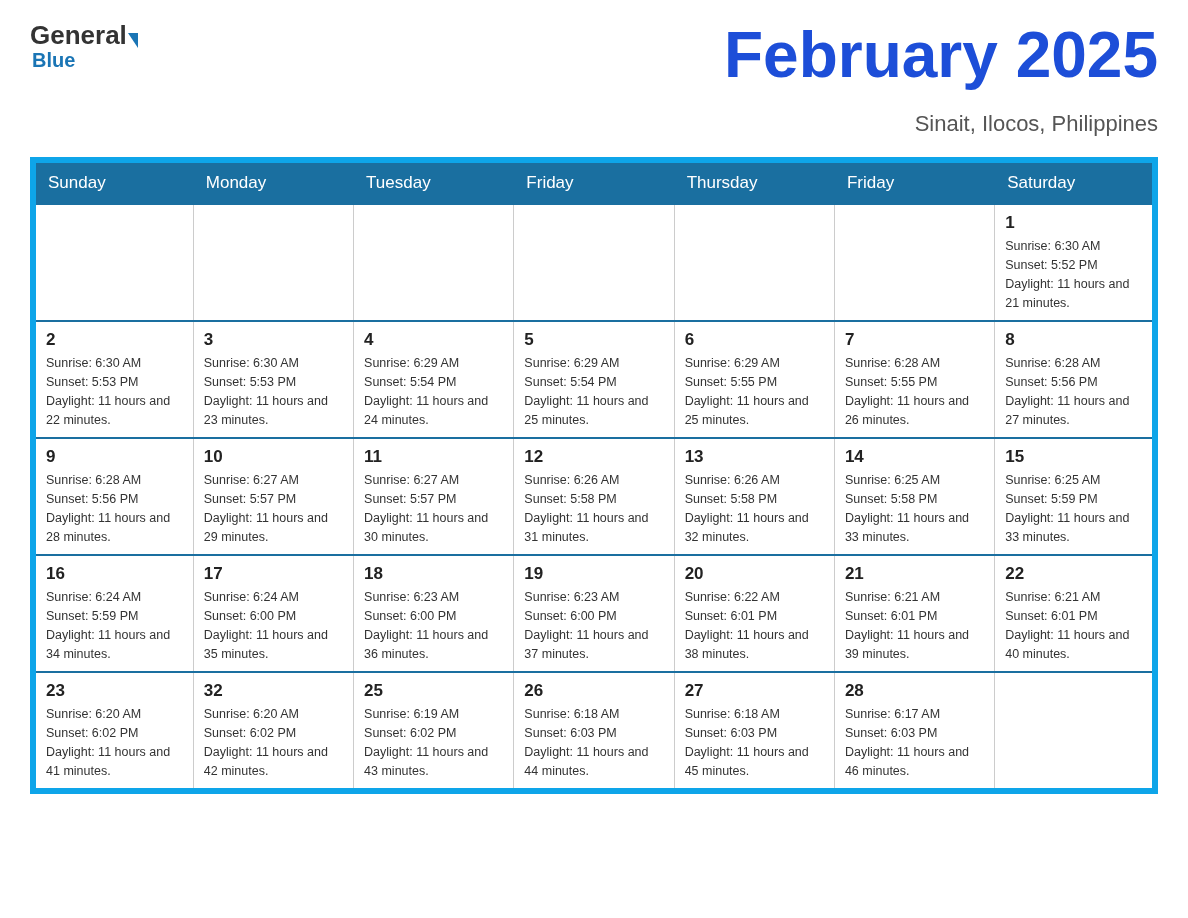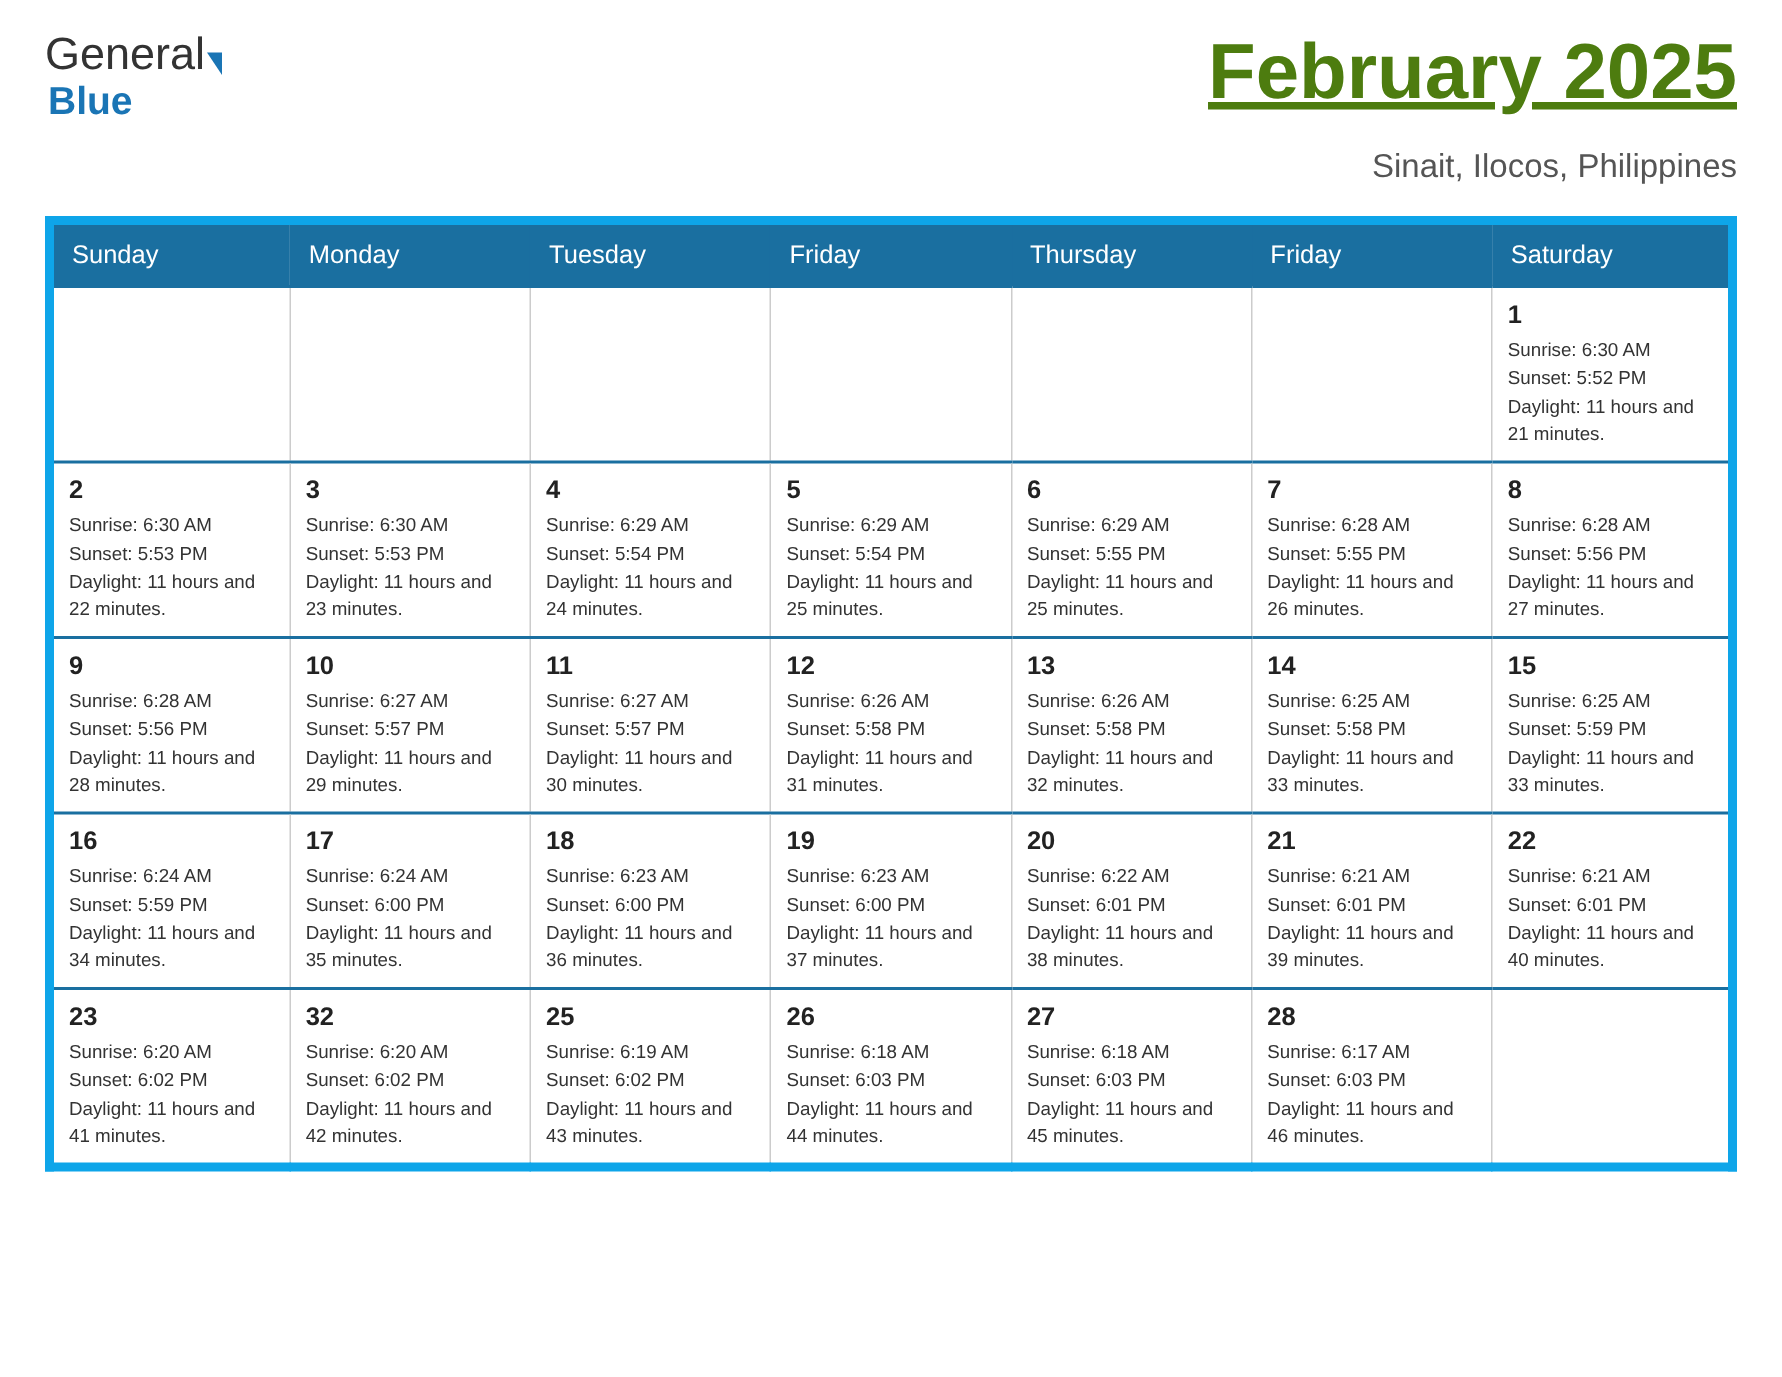--- a/index.html
+++ b/index.html
@@ -18,25 +18,24 @@
     }
     .logo {
       display: flex;
       flex-direction: column;
       align-items: flex-start;
     }
     .title-section {
       text-align: right;
     }
     .calendar-title {
-      font-size: 52px;
+      font-size: 64px;
       font-weight: bold;
-      color: #4d7c0f;
+      color: #1d4ed8;
       line-height: 1.1;
-      text-decoration: underline;
     }
     .calendar-subtitle {
       font-size: 22px;
       color: #555;
       margin-top: 21px;
     }
     .calendar-table {
       width: 100%;
       border-collapse: collapse;
       border: 6px solid #0ea5e9;
@@ -74,37 +73,37 @@
       line-height: 1.5;
     }
     .empty-cell {
       background: #f9f9f9;
     }
     .logo-row {
       display: flex;
       align-items: center;
     }
     .logo-text-general {
-      font-size: 30px;
-      font-weight: normal;
+      font-size: 26px;
+      font-weight: bold;
       color: #333;
     }
     .logo-arrow {
       width: 0;
       height: 0;
       border-left: 10px solid transparent;
       border-right: 0px solid transparent;
       border-top: 15px solid #1a75b5;
       display: inline-block;
       margin-left: 1px;
       position: relative;
       top: 5px;
     }
     .logo-bottom {
-      font-size: 26px;
+      font-size: 20px;
       font-weight: bold;
       color: #1a75b5;
       margin-top: -2px;
       padding-left: 2px;
     }
   </style>
 </head>
 <body>
 
 <div class="header">

